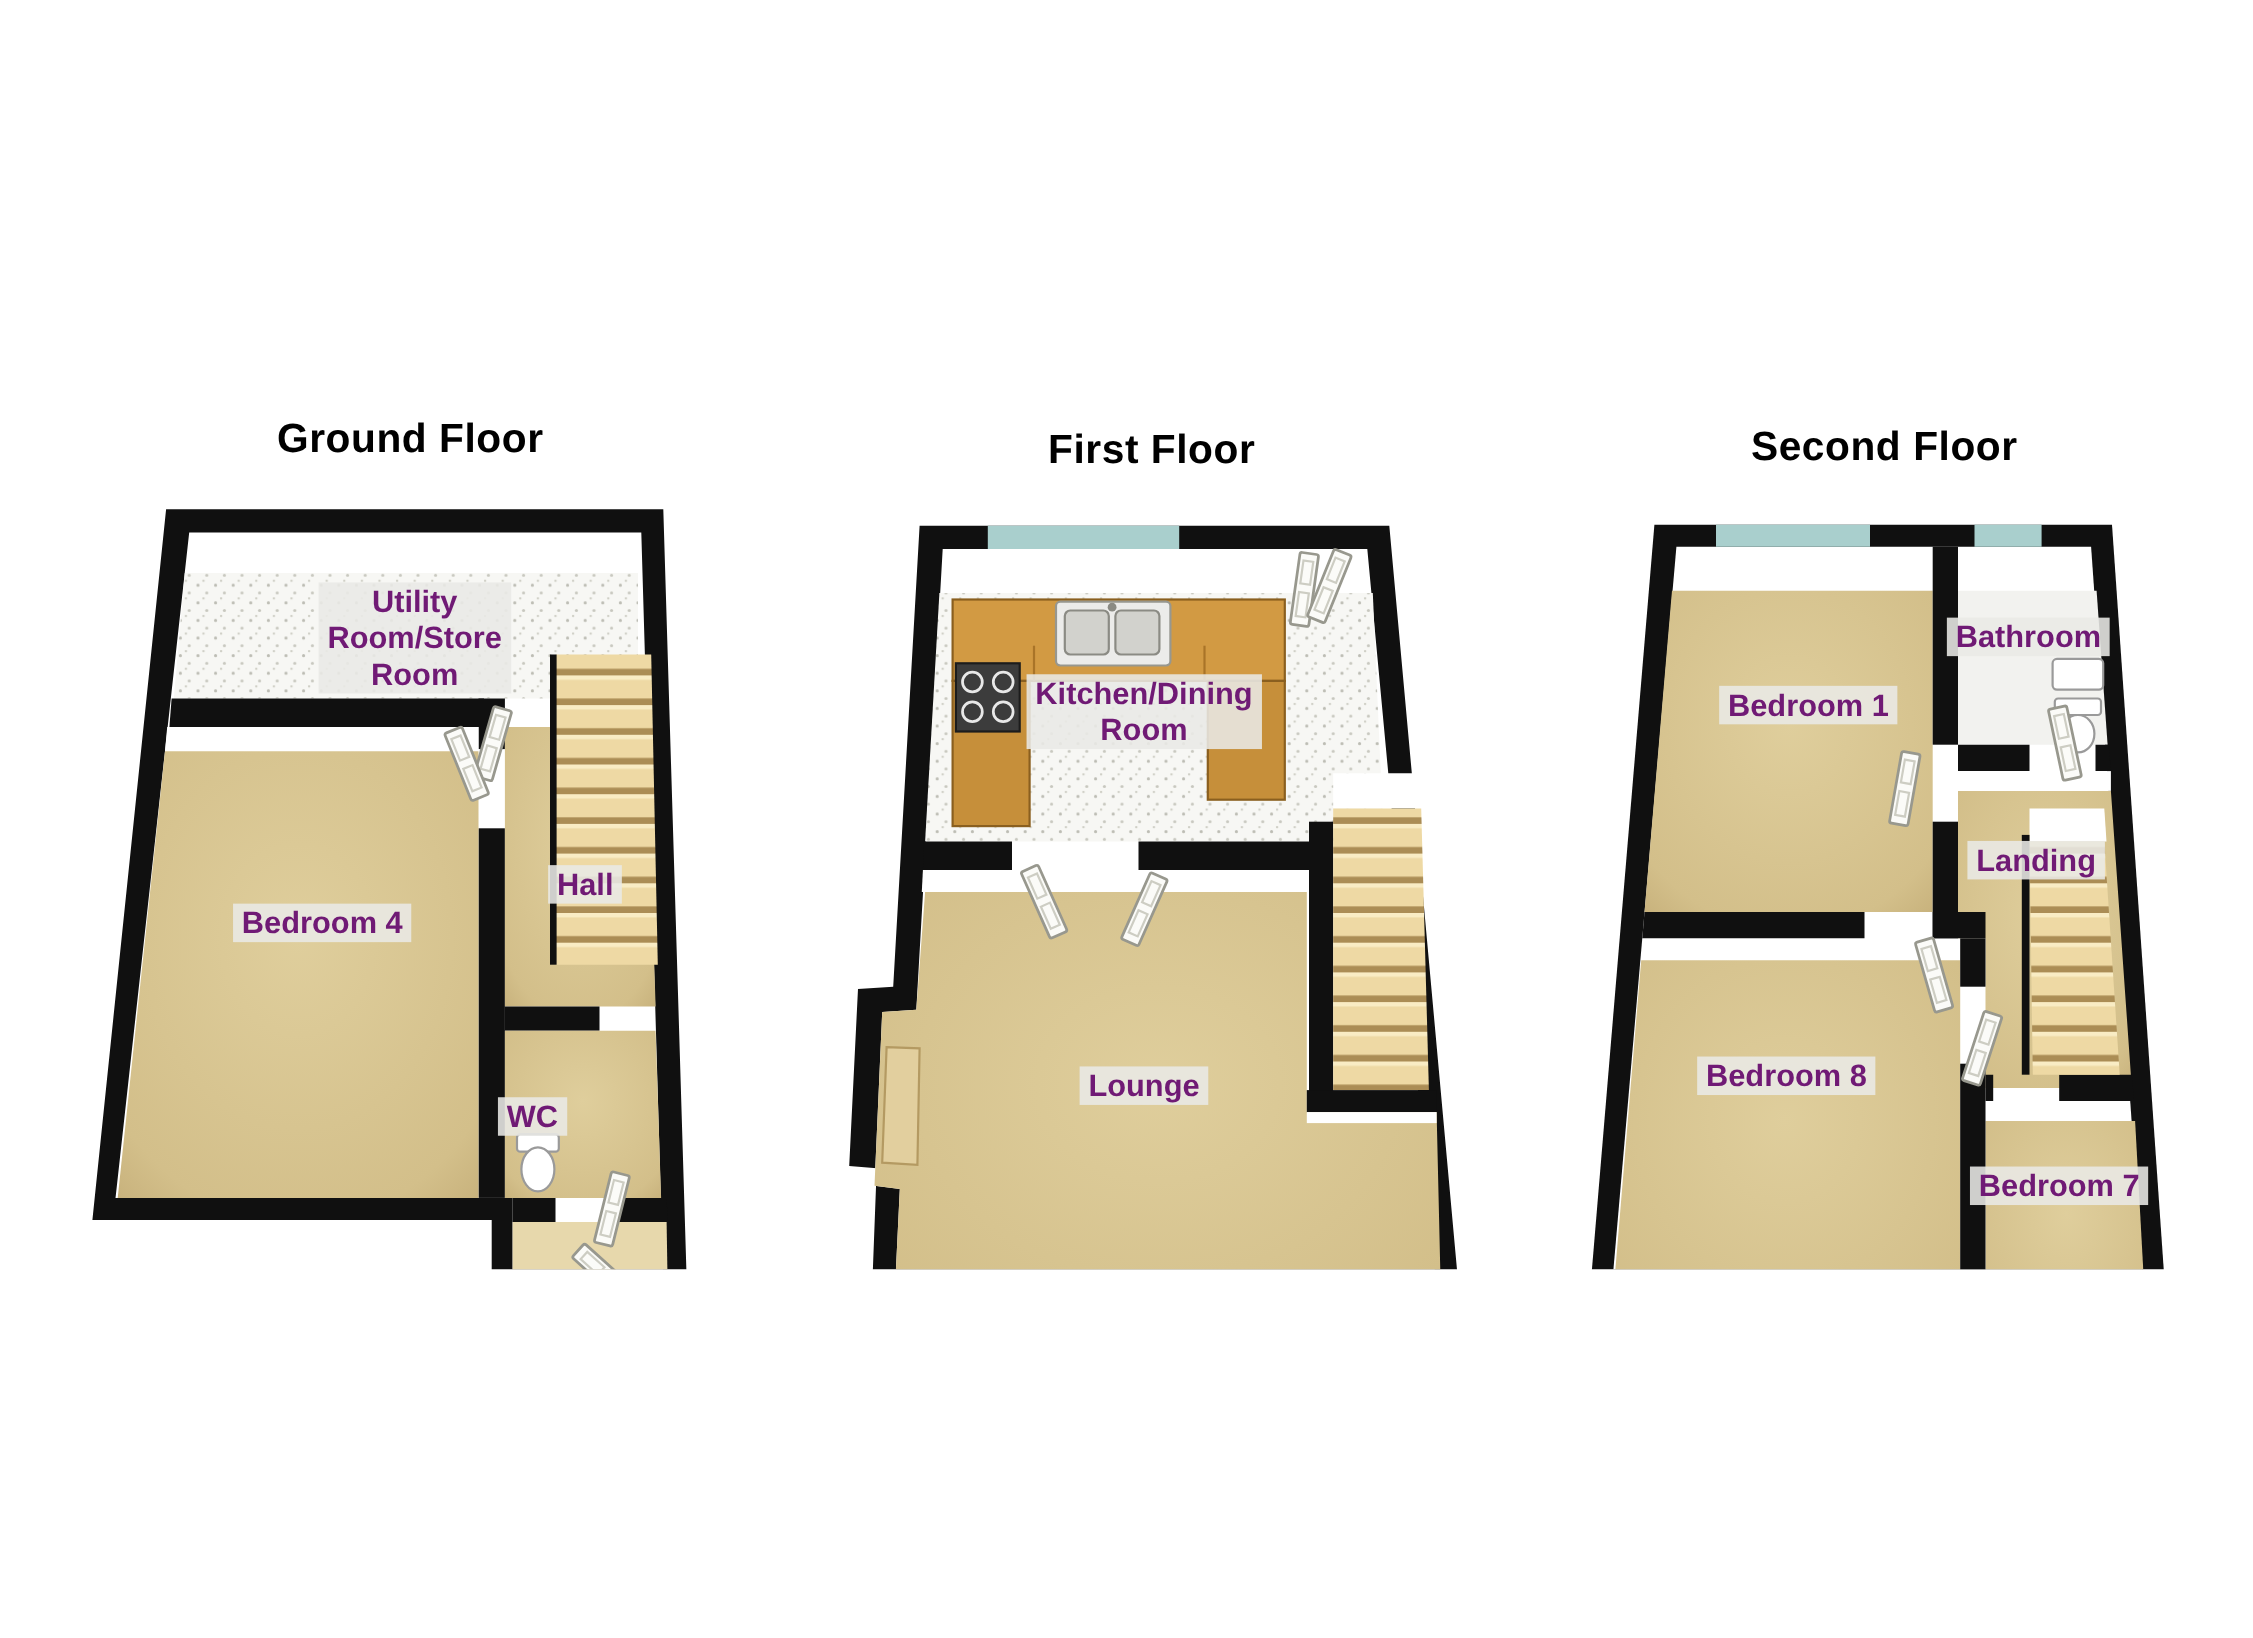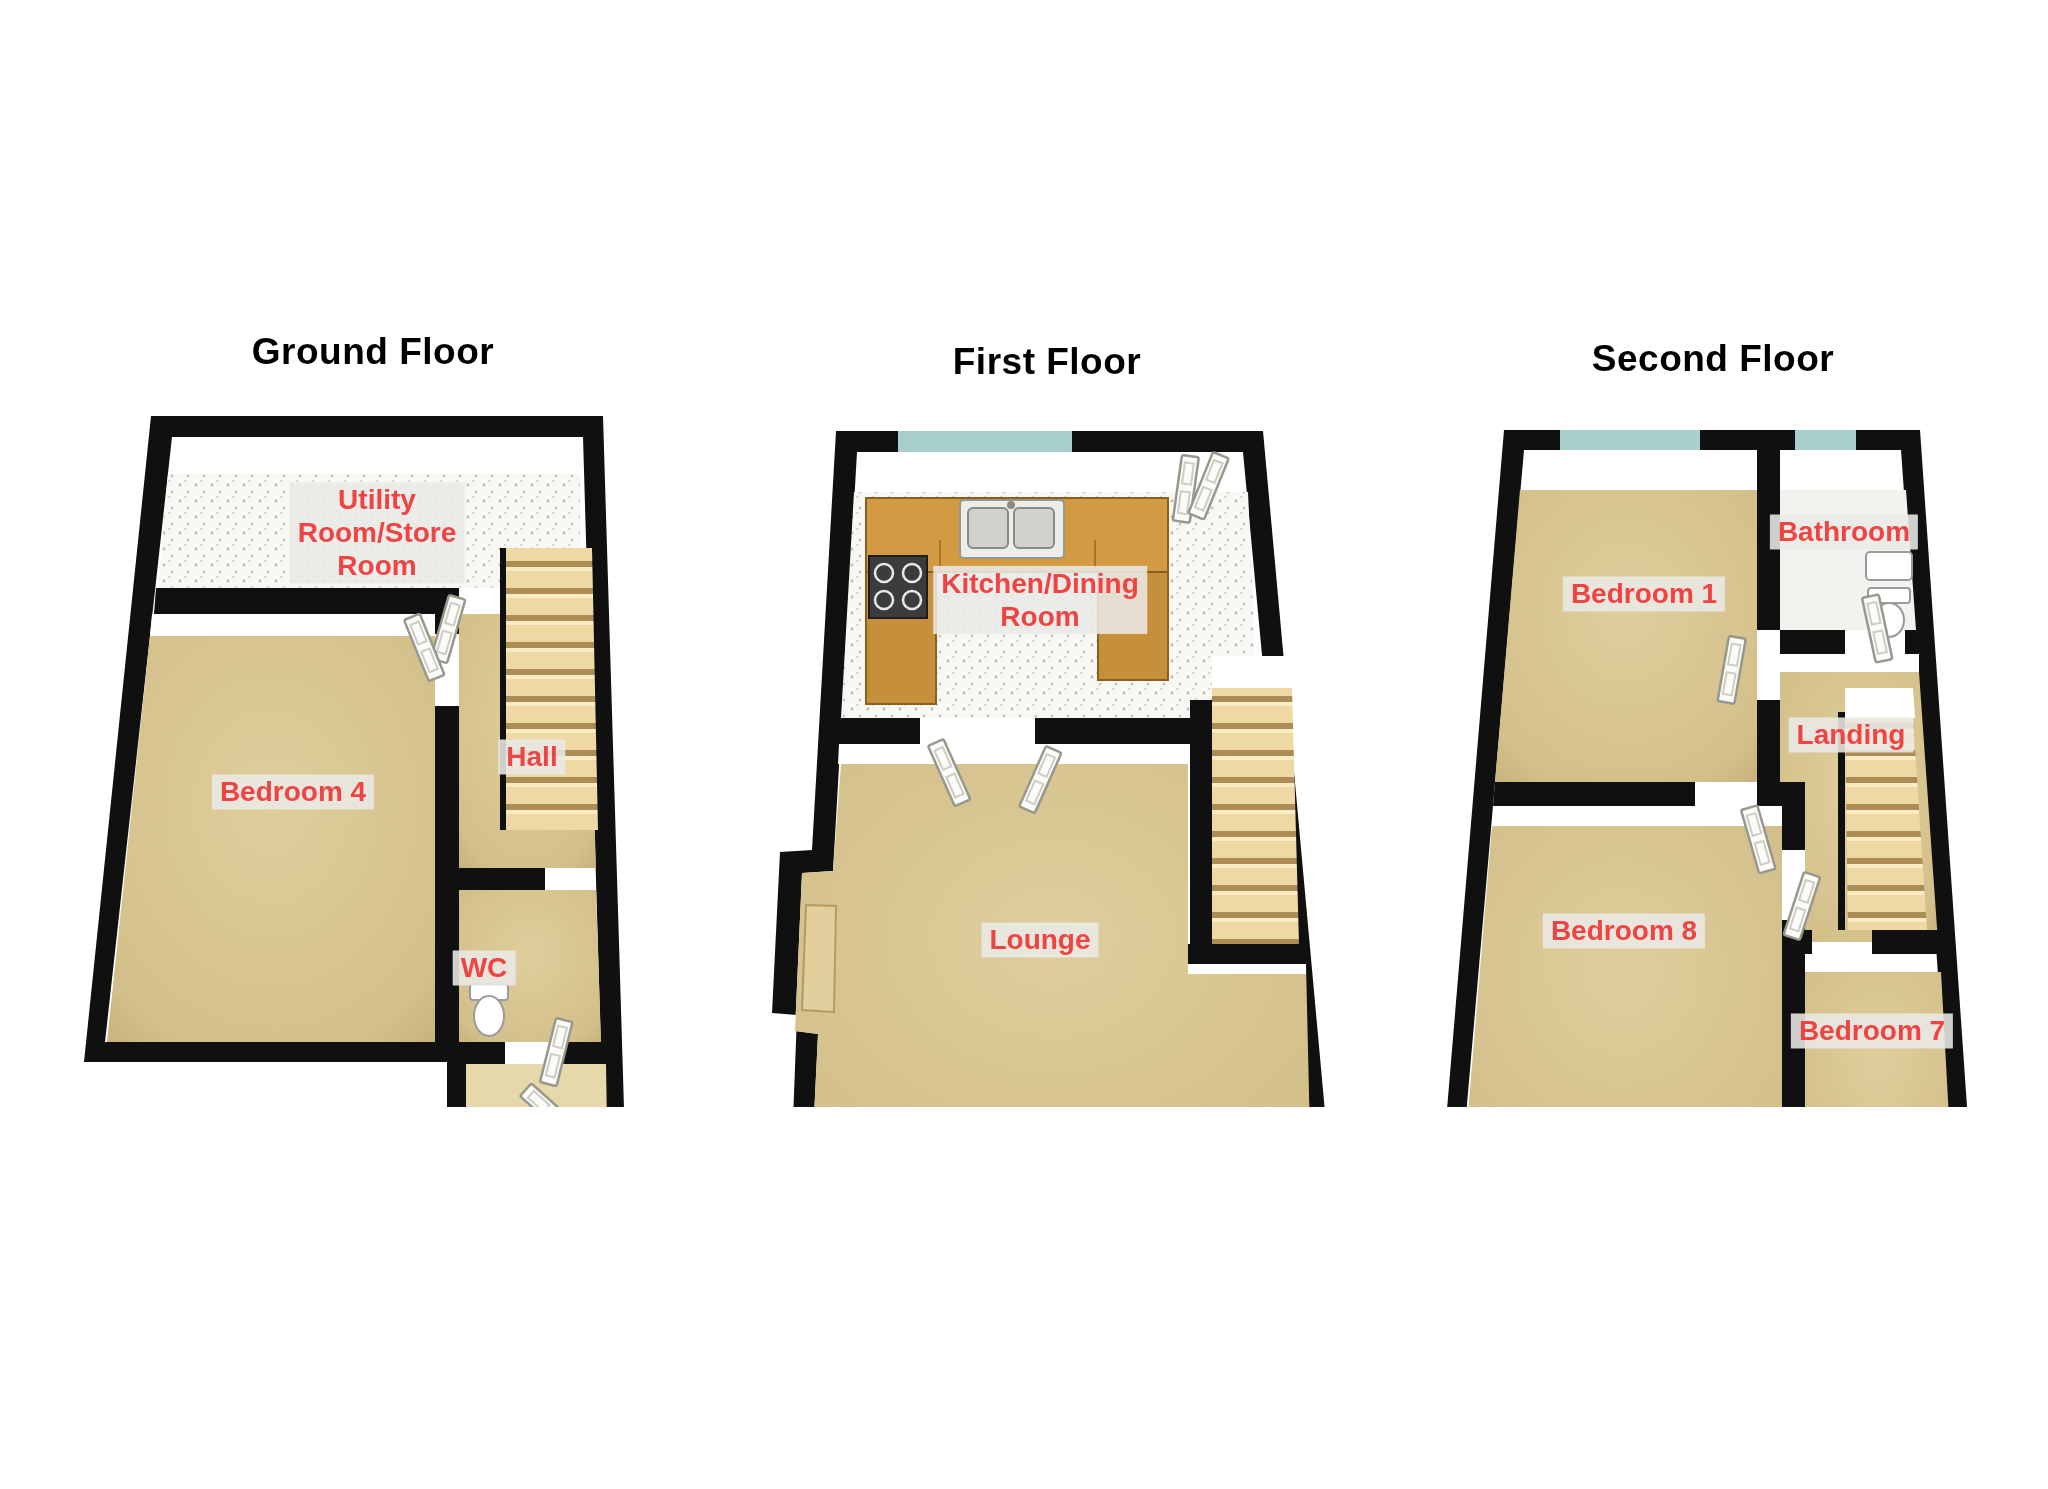--- a/index.html
+++ b/index.html
@@ -1,26 +1,26 @@
 <!DOCTYPE html>
 <html><head>
 <meta charset="utf-8">
 <style>
   * { margin:0; padding:0; box-sizing:border-box; }
   html,body { background:#ffffff; }
   body { font-family:"Liberation Sans", sans-serif; }
-  .canvas { position:relative; width:2048px; height:1107px; background:#ffffff; overflow:hidden; }
+  .canvas { position:relative; width:2048px; height:1107px; background:#ffffff; overflow:hidden;margin-top:47px; }
   .plan-svg { position:absolute; left:0; top:0; }
   .floor-title {
     position:absolute; transform:translate(-50%,-50%);
     font-size:37px; font-weight:bold; color:#000; white-space:nowrap; letter-spacing:0.5px;
   }
   .room-label {
     position:absolute; transform:translate(-50%,-50%);
-    font-size:28px; font-weight:bold; color:#ef4444;
+    font-size:28px; font-weight:bold; color:#701a75;
     background:rgba(233,233,230,0.88); padding:1px 8px;
     line-height:1.18; text-align:center; white-space:pre-line;
   }
 </style>
 </head>
 <body>
 
 <div class="canvas">
 
   <svg class="plan-svg" width="2048" height="1489" viewBox="0 0 2048 1489">

